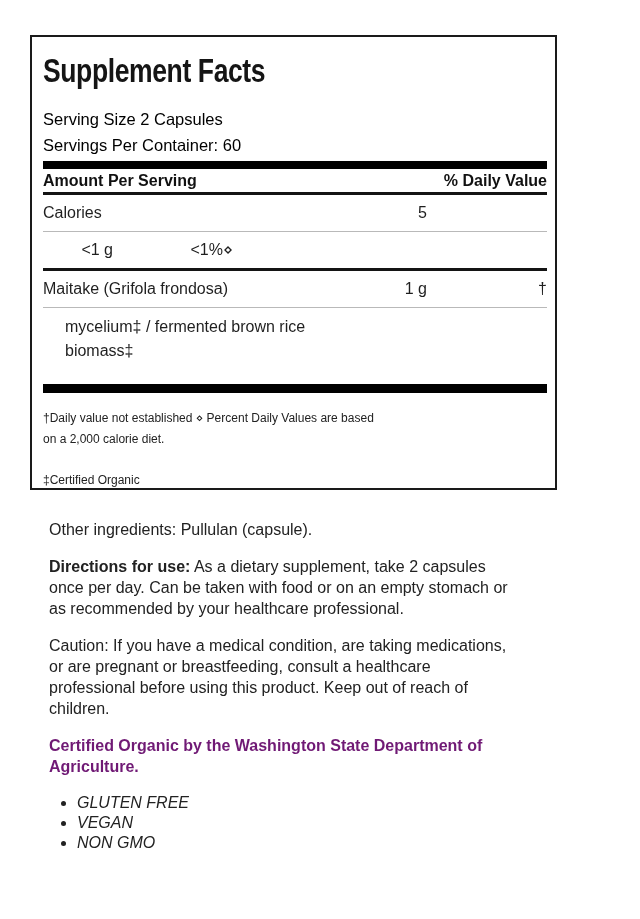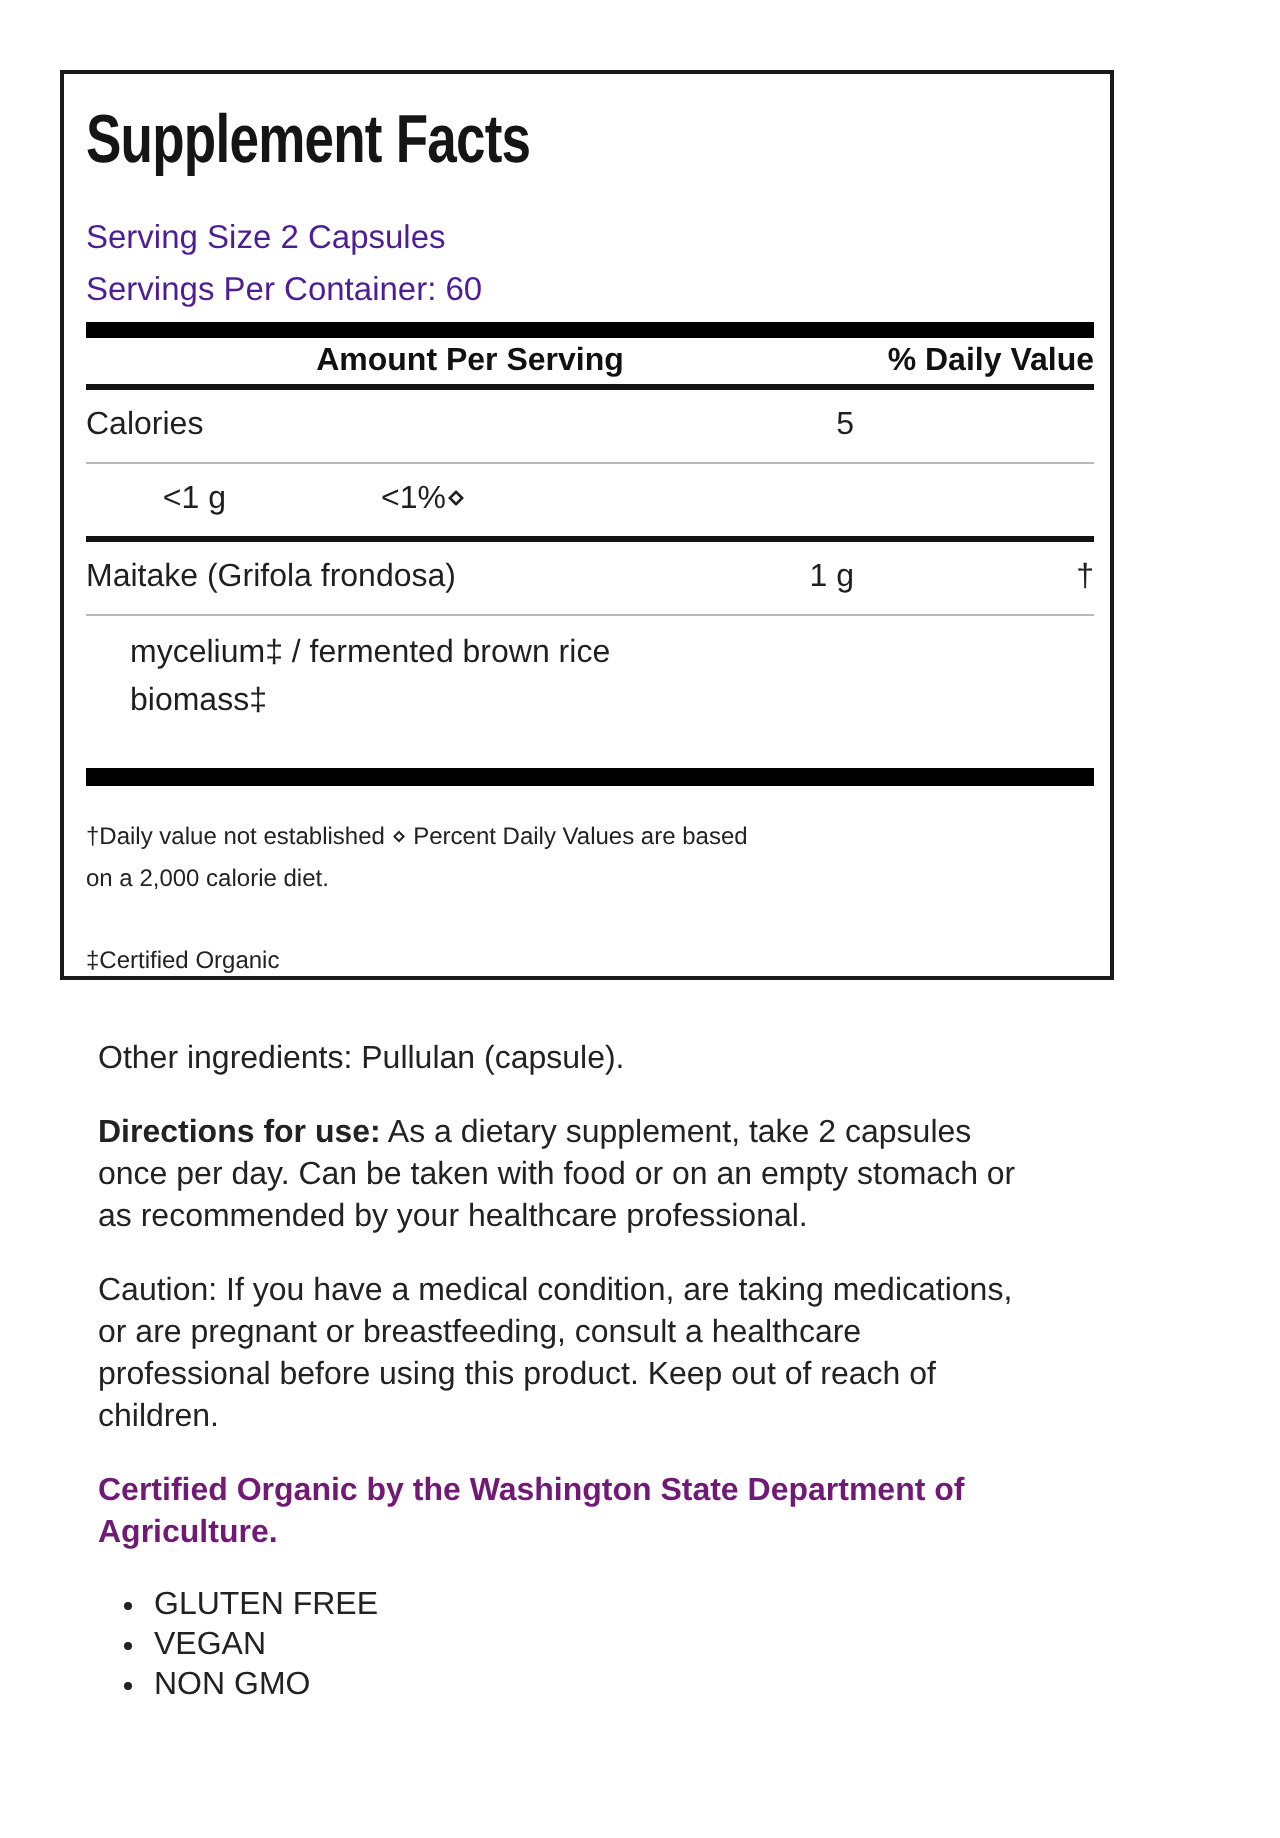--- a/index.html
+++ b/index.html
@@ -15,31 +15,31 @@
     position:absolute; left:30px; top:35px; width:527px; height:455px;
     border:2px solid #1a1a1a; background:#fff; padding:0 8px 0 11px;
   }
   .title-row { display:flex; align-items:flex-start; margin-top:16px; height:34px;flex-direction:column; }
   .caret { width:2px; height:33px; background:#2a2a2a; margin-right:1px; }
   .sf-title {
     font-size:34px; line-height:34px; font-weight:bold; color:#151515;
     transform:scaleX(0.78); transform-origin:left top; white-space:nowrap;
     letter-spacing:-0.5px;
   }
-  .serving-block { margin-top:19px; font-size:16.5px; line-height:26px; color:#4c1d95; }
+  .serving-block { margin-top:19px; font-size:16.5px; line-height:26px; color:#000000; }
 
   .bar { background:#000; width:100%; }
   .bar-top { height:8px; margin-top:3px; }
   .bar-bottom { height:9px; margin-top:10px; }
 
   .thead {
     display:flex; font-weight:bold; font-size:16px; color:#111;
     padding:3px 0 2px; border-bottom:3px solid #141414;
   }
-  .thead .amount-head { width:384px; text-align:center; }
+  .thead .amount-head { width:384px; text-align:left; }
   .thead .dv-head { flex:1; text-align:right; }
 
   .row { display:flex; font-size:16px; line-height:18px; padding:9px 0 9px; }
   .row .name { flex:1; white-space:pre-line; }
   .row .amt { width:70px; text-align:right; }
   .row .dv  { width:120px; text-align:right; }
   .row.sep-thin   { border-bottom:1px solid #b9b9b9; }
   .row.sep-medium { border-bottom:3px solid #141414; }
   .row.indent { line-height:24px; padding:7px 0 11px; }
   .row.indent .name { padding-left:22px; }
@@ -50,21 +50,21 @@
 
   
   .content { position:absolute; left:33px; top:503px; width:525px;
              font-size:16px; line-height:21px; color:#222; }
   .content p { margin:16px; }
   .p-other { margin-top:6px; }
   .p-directions { margin-top:19px; }
   .p-caution { margin-top:18px; }
   .p-cert { margin-top:15px; font-weight:bold; color:#701a75; }
   .preline { white-space:pre-line; }
-  .claims { margin-top:14px; padding-left:44px; list-style:disc; }
+  .claims { margin-top:14px; padding-left:44px; list-style:disc;font-style:italic; }
   .claims li { line-height:20px; color:#222; }
 </style>
 </head>
 <body>
 
 <div class="sf-panel">
 
   <div class="title-row">
     <div class="caret"></div>
     <div class="sf-title">Supplement Facts</div>

